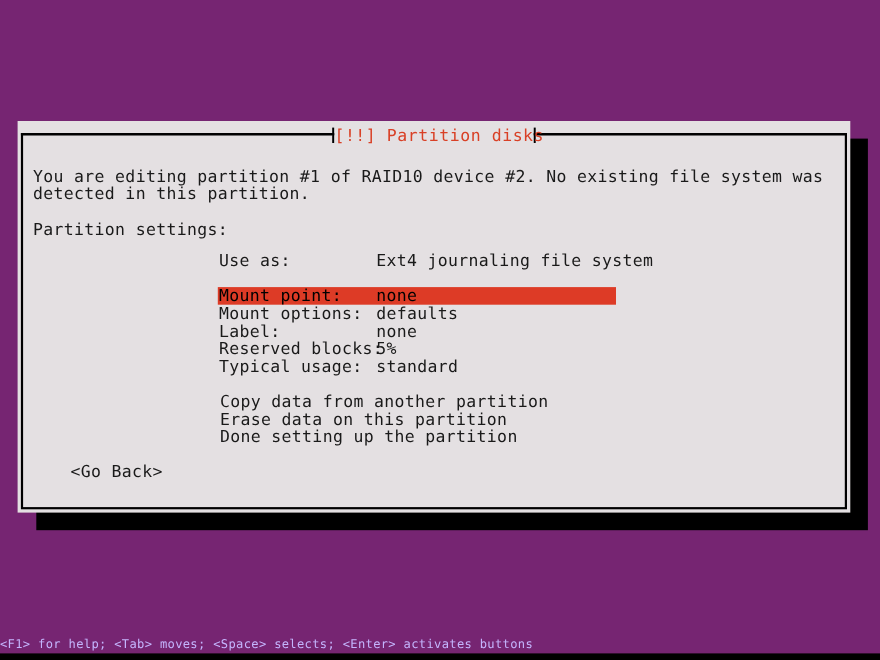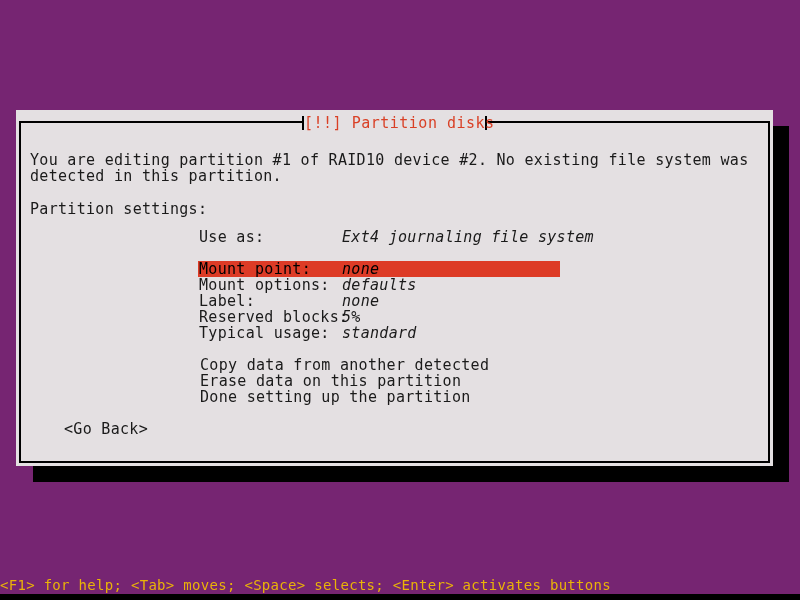--- a/index.html
+++ b/index.html
@@ -128,21 +128,20 @@
     line-height: 16px;
     white-space: nowrap;
   }
   .setting-row .key {
     display: inline-block;
     width: 143px;
     letter-spacing: 0.3px;
   }
   .setting-row .val {
     letter-spacing: 0.3px;
-    font-style: italic;
   }
   .setting-row.spacer-after {
     margin-bottom: 16px;
   }
   .setting-row.selected {
     background: #DD3B26;
     color: #000000;
     width: 361px;
     padding-left: 1px;
     margin-left: -1px;
@@ -172,22 +171,22 @@
   }
 
   
   #help-bar {
     position: absolute;
     left: 0;
     top: 577px;
     width: 800px;
     height: 17px;
     line-height: 17px;
-    color: #eab308;
-    font-size: 14px;
+    color: #c4b5fd;
+    font-size: 11px;
     letter-spacing: 0.3px;
     white-space: nowrap;
   }
   #bottom-strip {
     position: absolute;
     left: 0;
     top: 594px;
     width: 800px;
     height: 6px;
     background: #000000;
@@ -236,21 +235,21 @@
         <span class="key">Reserved blocks:</span><span class="val">5%</span>
       </div>
 
       <div class="setting-row">
         <span class="key">Typical usage:</span><span class="val">standard</span>
       </div>
 
     </div>
 
     <div id="actions-list">
-      <div class="action-item">Copy data from another detected</div>
+      <div class="action-item">Copy data from another partition</div>
       <div class="action-item">Erase data on this partition</div>
       <div class="action-item">Done setting up the partition</div>
     </div>
 
     <div id="go-back-button">&lt;Go Back&gt;</div>
 
   </div>
 </div>
 
 <div id="help-bar">&lt;F1&gt; for help; &lt;Tab&gt; moves; &lt;Space&gt; selects; &lt;Enter&gt; activates buttons</div>

